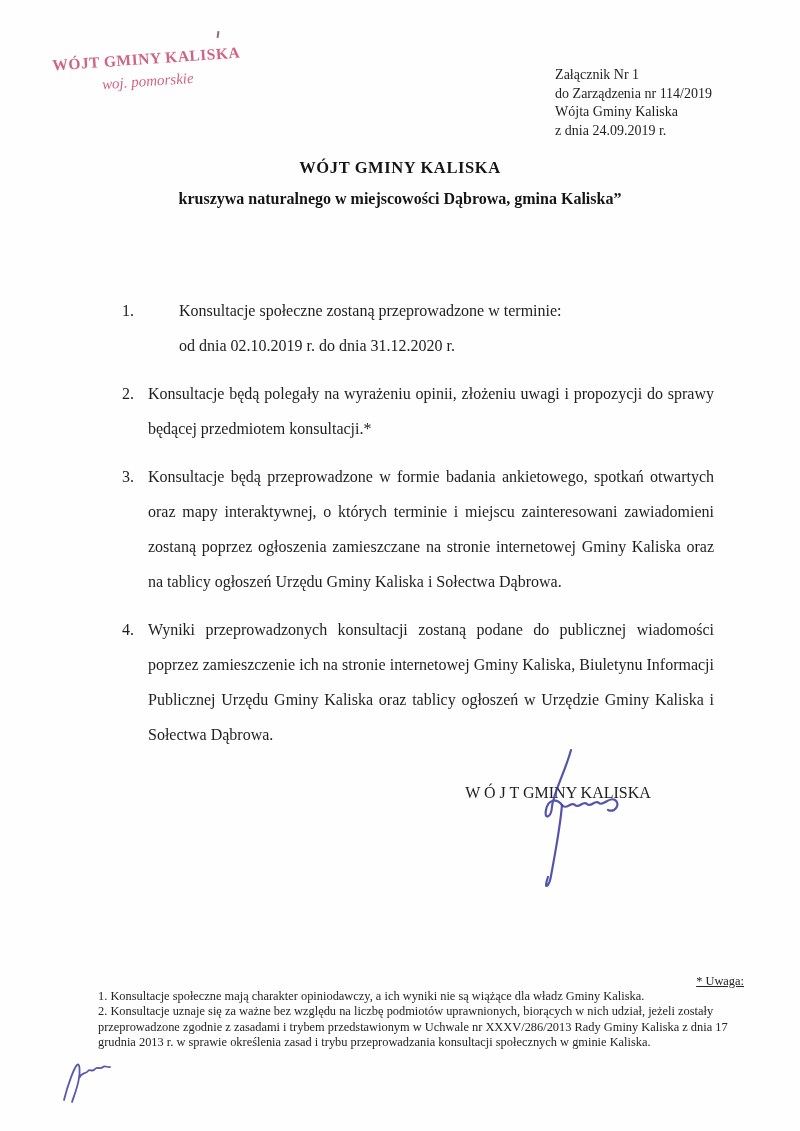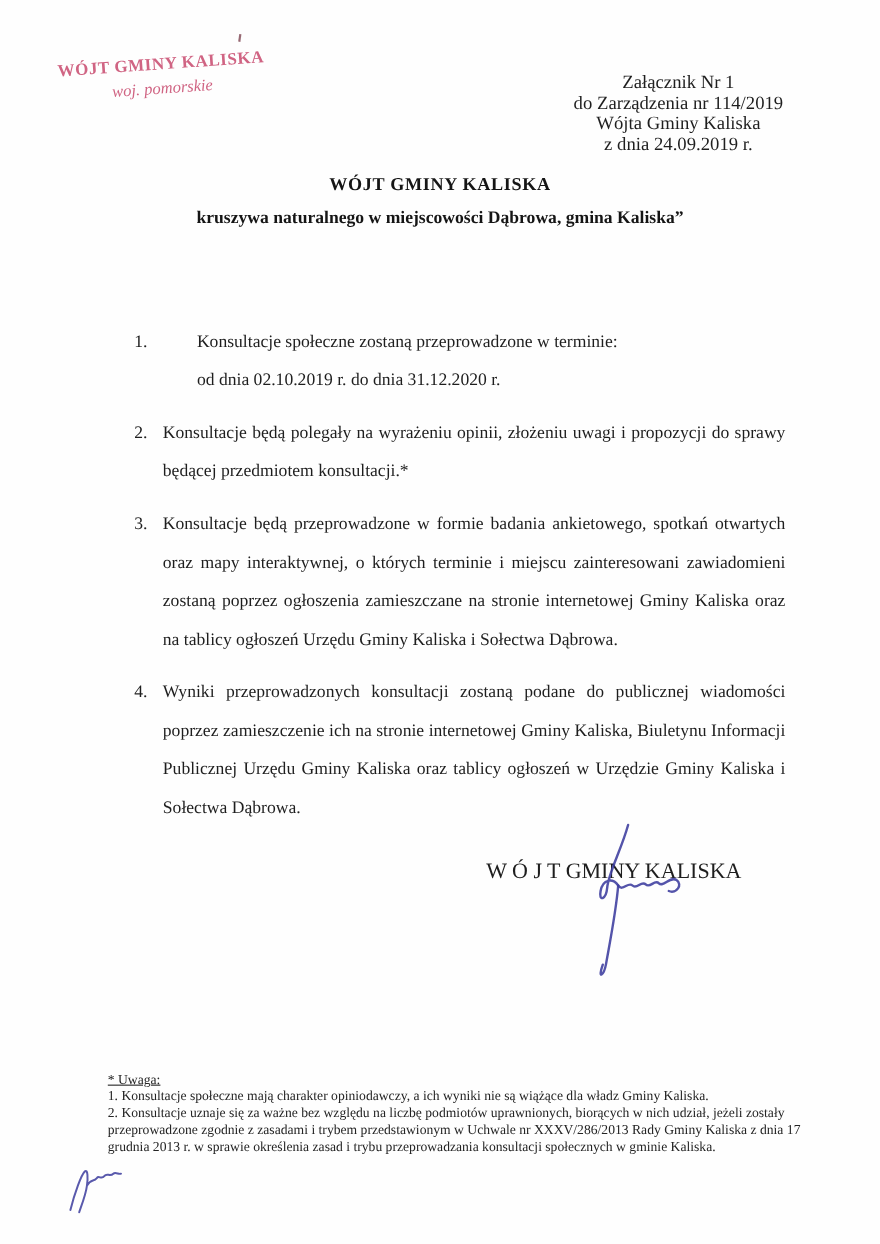--- a/index.html
+++ b/index.html
@@ -23,22 +23,22 @@
   .stamp-l1{font-size:15.5px;letter-spacing:0.5px;font-weight:600;opacity:0.85;}
   .stamp-l2{font-size:15px;font-style:italic;opacity:0.85;}
   
   .stray-mark{
     position:absolute;left:217px;top:31px;width:2px;height:7px;
     background:#7d4450;opacity:0.8;transform:rotate(8deg);
   }
   
   .reference{
     position:absolute;top:66px;right:88px;
-    text-align:center;
-    font-size:17px;line-height:18.5px;color:#1f1f1f;
+    text-align:left;
+    font-size:14px;line-height:18.5px;color:#1f1f1f;
   }
   
   .title{
     position:absolute;left:90px;top:152px;width:620px;
     text-align:center;font-weight:bold;color:#151515;
     font-size:16px;line-height:31px;
   }
   .title .t1{font-size:16.5px;letter-spacing:0.6px;}
   
   .list{
@@ -46,30 +46,30 @@
     font-size:16px;line-height:35px;color:#1e1e1e;
   }
   .list-item{display:flex;margin-bottom:13px;}
   .item-number{flex:0 0 26px;}
   .item-text{flex:1;text-align:justify;}
   .item-text.plain{text-align:left;white-space:pre-line;margin-left:31px;}
   
   .sig-block{
     position:absolute;left:438px;top:774px;width:240px;
     text-align:center;color:#1e1e1e;
-    font-size:20px;line-height:37px;
+    font-size:16px;line-height:37px;
   }
   .sig-ink{position:absolute;left:505px;top:744px;pointer-events:none;}
   
   .footnote{
     position:absolute;left:98px;top:974px;width:646px;
     font-size:12.4px;line-height:15.2px;color:#242424;
     text-align:left;
   }
-  .footnote-heading{text-decoration:underline;}
+  .footnote-heading{text-decoration:underline;text-align:right;}
   
   .paraph-ink{position:absolute;left:52px;top:1056px;pointer-events:none;}
 </style>
 </head>
 <body>
 
 <div class="page">
 
   <div class="stamp">
     <div class="stamp-l1">WÓJT GMINY KALISKA</div>

